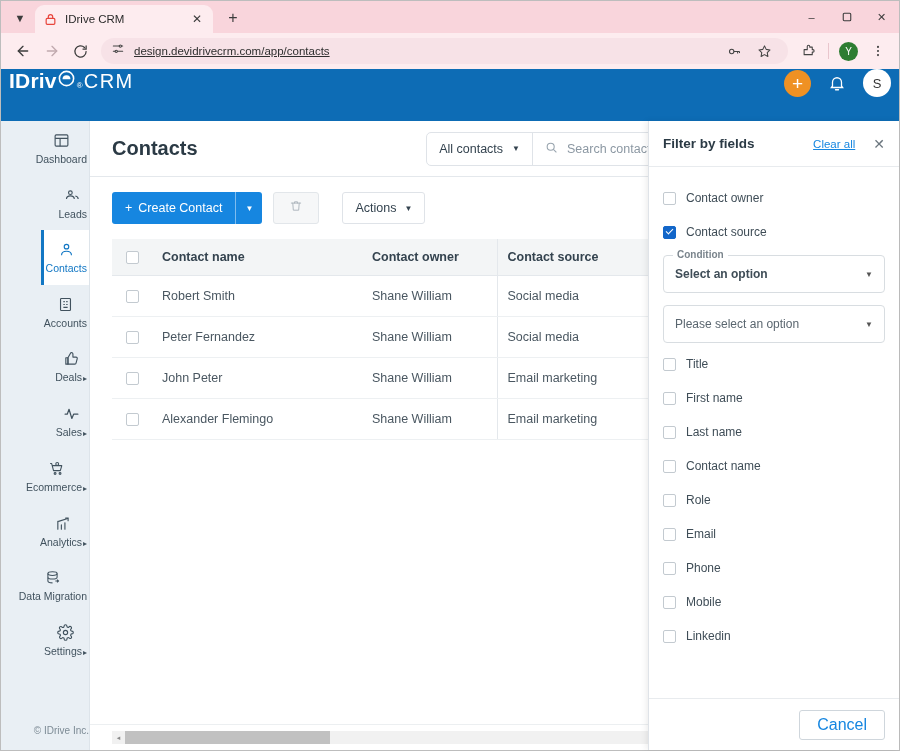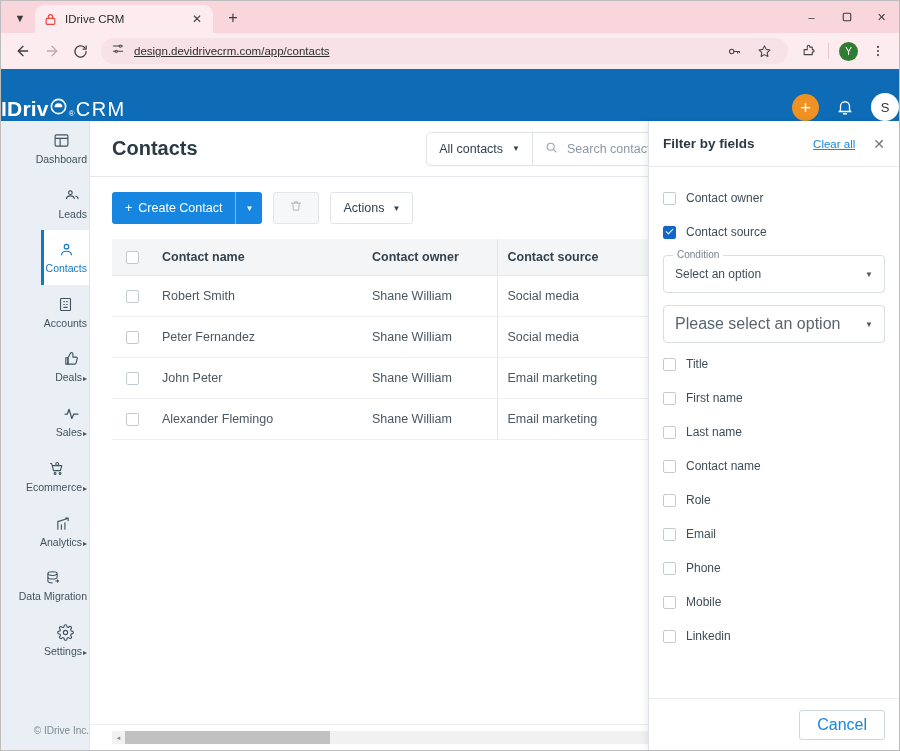--- a/index.html
+++ b/index.html
@@ -74,21 +74,21 @@
     flex: 1; height: 26px; background: #f7e2e7;
     border-radius: 13px; display: flex; align-items: center;
     padding: 0 10px; gap: 9px; margin: 0 5px;
   }
   .omni-url { font-size: 11.5px; color: #2f2f2f; white-space: nowrap; text-decoration: underline; }
   .omni-right { display: flex; align-items: center; gap: 3px; margin-left: auto; }
 
   
   .app-header {
     height: 52px; background: #0d6cb5; flex: 0 0 52px;
-    display: flex; align-items: flex-end; padding: 0 0;
+    display: flex; align-items: flex-start; padding: 0 8px;
   }
   .logo { display: flex; align-items: baseline; color: #fff; letter-spacing: .2px; }
   .logo .l1 { font-size: 21px; font-weight: bold; }
   .logo .l2 { font-size: 20px; font-weight: 300; letter-spacing: 1.4px; }
   .logo .sup { font-size: 8px; vertical-align: super; margin: 0 1px; }
   .hdr-right { margin-left: auto; display: flex; align-items: center; gap: 17px; }
   .plus-btn {
     width: 27px; height: 27px; border-radius: 50%;
     background: #ef9123; color: #fff;
     display: flex; align-items: center; justify-content: center;
@@ -172,21 +172,21 @@
     border-left: 1px solid rgba(255,255,255,.45); font-size: 8px;
   }
   .btn-ghost {
     height: 32px; min-width: 46px; border: 1px solid #e2e6ea;
     border-radius: 3px; background: #f6f7f8; color: #a9b2b9;
     display: flex; align-items: center; justify-content: center;
   }
   .btn-actions {
     height: 32px; padding: 0 12px; border: 1px solid #dfe3e8;
     border-radius: 3px; background: #fff; color: #34434f;
-    font-size: 12.5px; display: flex; align-items: center; gap: 8px;
+    font-size: 12.5px; display: flex; align-items: center; gap: 8px; margin-left: 12px;
   }
   .total-txt {
     margin-left: auto; font-size: 12px; color: #5a666f;
     white-space: nowrap; overflow: hidden; padding-right: 4px;
   }
 
   .table-wrap { flex: 1; min-height: 0; padding: 0 22px; overflow: hidden; }
   table { width: 810px; border-collapse: collapse; table-layout: fixed; }
   thead th {
     background: #f3f5f6; height: 36px; font-size: 12.5px;
@@ -244,32 +244,33 @@
   .cbx.checked { background: #1266c9; border-color: #1266c9; }
   .cbx.checked::after {
     content: ""; width: 6px; height: 3px;
     border-left: 1.6px solid #fff; border-bottom: 1.6px solid #fff;
     transform: rotate(-45deg) translate(1px,-1px);
   }
   .fieldset {
     position: relative; border: 1px solid #d8dde1; border-radius: 4px;
     height: 38px; margin: 6px 0 0; display: flex; align-items: center;
     padding: 0 11px;
+    font-weight: bold;
   }
   .fieldset legend {
     position: absolute; top: -7px; left: 9px; background: #fff;
     padding: 0 4px; font-size: 10px; color: #7a848c;
   }
   .fieldset .val { font-size: 12px; color: #3f4d57; text-align: center; }
   .fieldset .cd { margin-left: auto; font-size: 8px; color: #555; }
   .selectbox {
     border: 1px solid #d8dde1; border-radius: 4px; height: 38px;
     margin: 12px 0 4px; display: flex; align-items: center; padding: 0 11px;
   }
-  .selectbox .val { font-size: 16px; color: #5a666f; }
+  .selectbox .val { font-size: 12px; color: #5a666f; }
   .selectbox .cd { margin-left: auto; font-size: 8px; color: #555; }
   .fp-foot {
     height: 52px; flex: 0 0 52px; border-top: 1px solid #e8ebee;
     display: flex; align-items: center; justify-content: flex-end;
     padding: 0 14px; gap: 10px;
   }
   .btn-outline {
     height: 30px; padding: 0 17px; border: 1px solid #cfd6dc;
     border-radius: 3px; background: #fff; color: #1686e0; font-size: 16px;
     display: flex; align-items: center;

